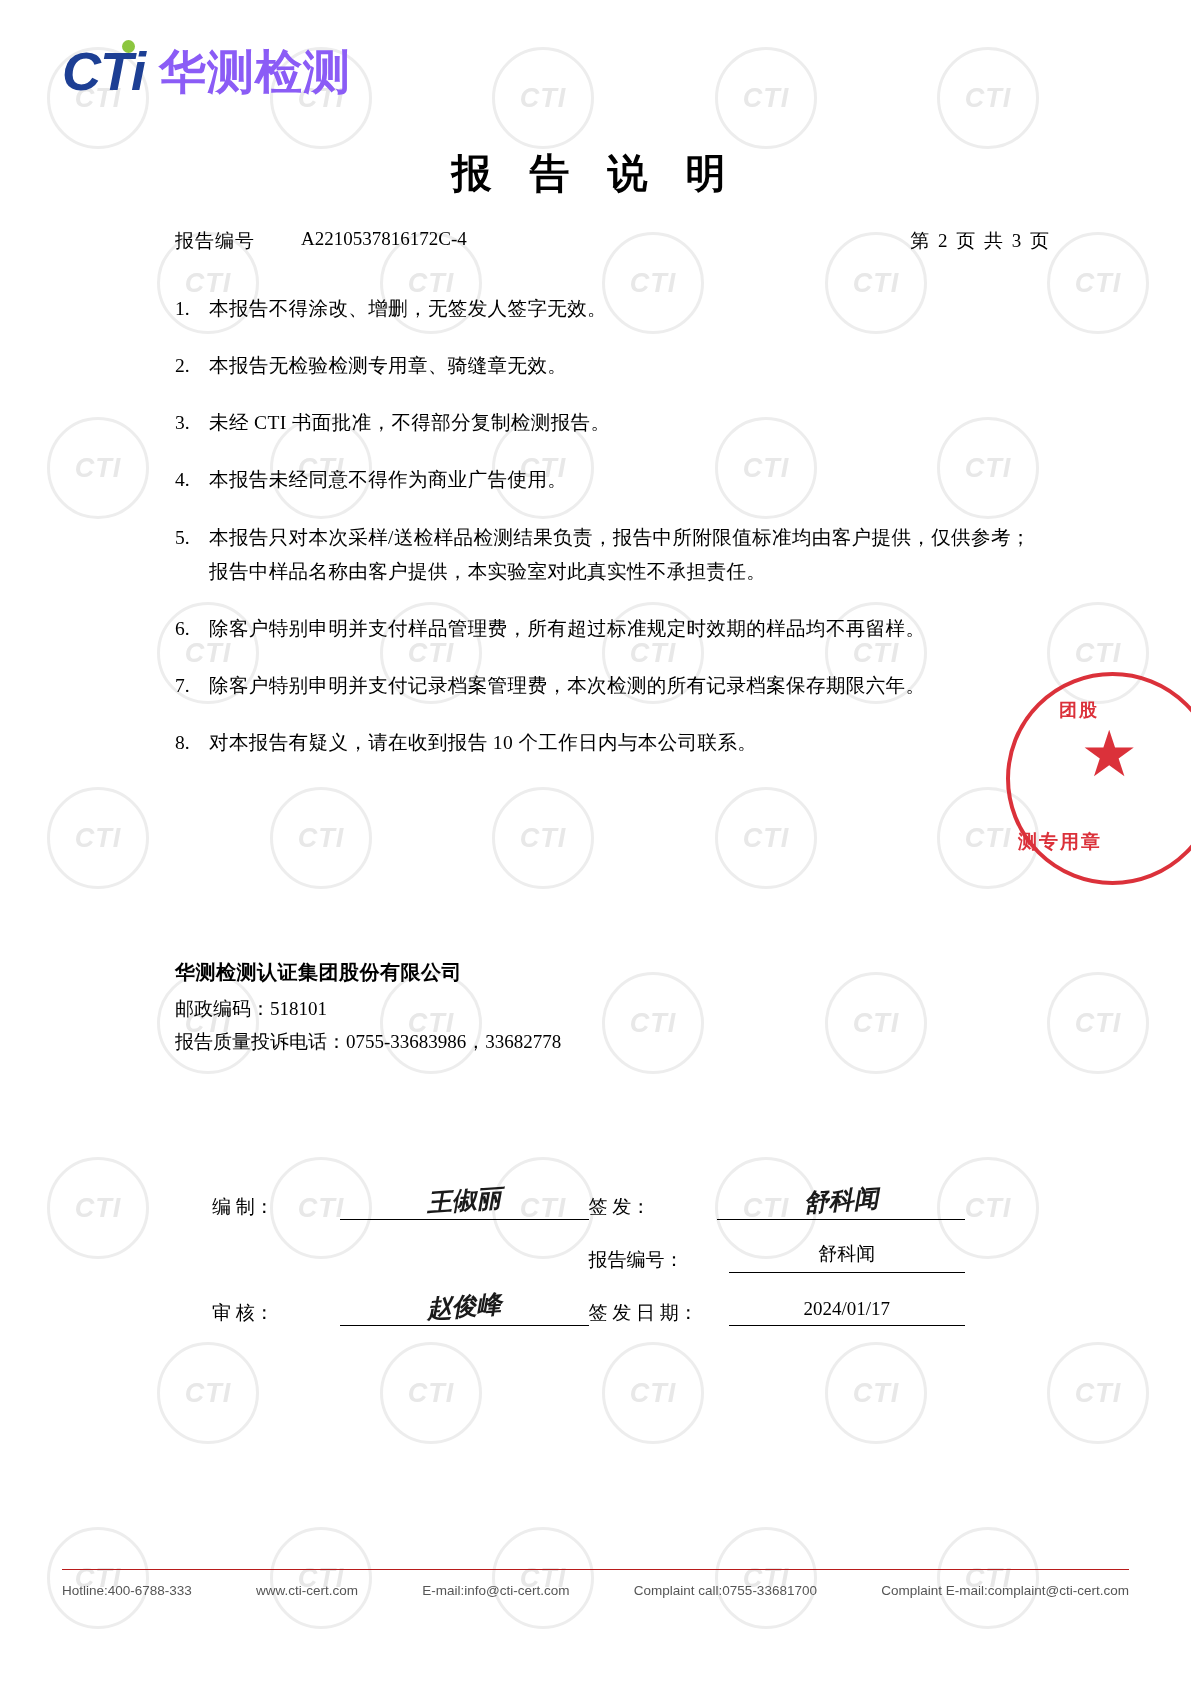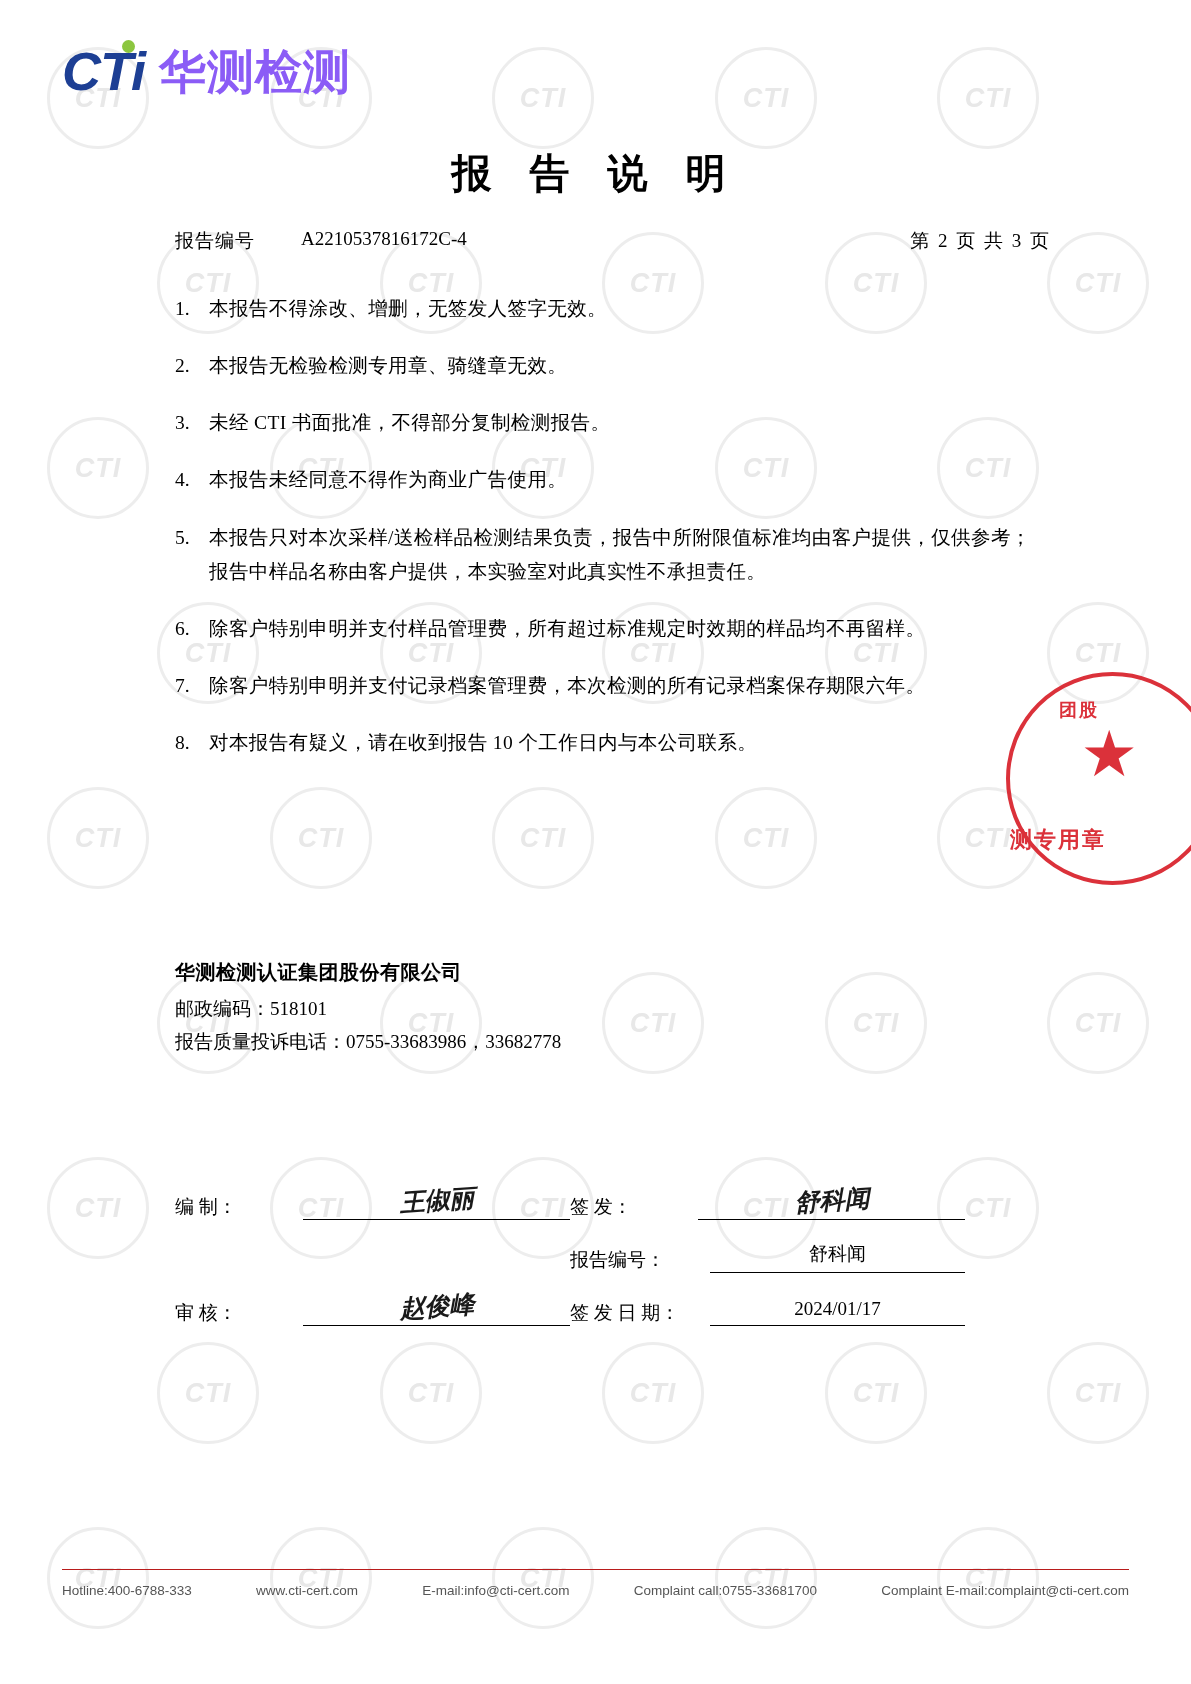--- a/index.html
+++ b/index.html
@@ -170,25 +170,25 @@
     left: 18px;
     top: 22px;
     font-family: "Liberation Sans", sans-serif;
     font-weight: bold;
     font-size: 18px;
     letter-spacing: 2px;
     margin-left: 31px;
   }
   .seal-bottom-text {
     position: absolute;
-    left: 0;
+    left: 8px;
     bottom: 26px;
     font-family: Liberation Mono, monospace;
     font-weight: bold;
-    font-size: 22px;
+    font-size: 19px;
     letter-spacing: 2px;
   }
 
   
   .company {
     position: absolute;
     left: 175px;
     top: 955px;
     font-size: 19px;
     line-height: 1.72;
@@ -204,20 +204,21 @@
   .sig-area {
     position: absolute;
     left: 175px;
     top: 1185px;
     width: 790px;
   }
   .sig-row {
     display: flex;
     align-items: flex-end;
     margin-bottom: 18px;
+    margin-left: 37px;
   }
   .sig-cell {
     display: flex;
     align-items: flex-end;
     width: 395px;
     position: relative;
   }
   .sig-label {
     font-size: 19px;
     white-space: nowrap;

